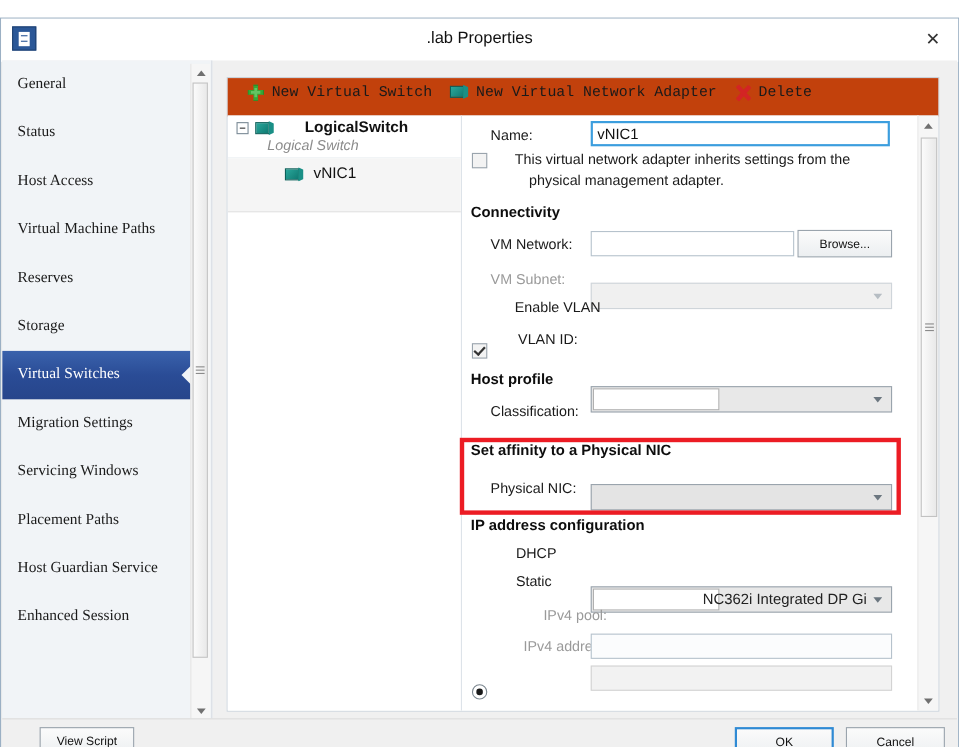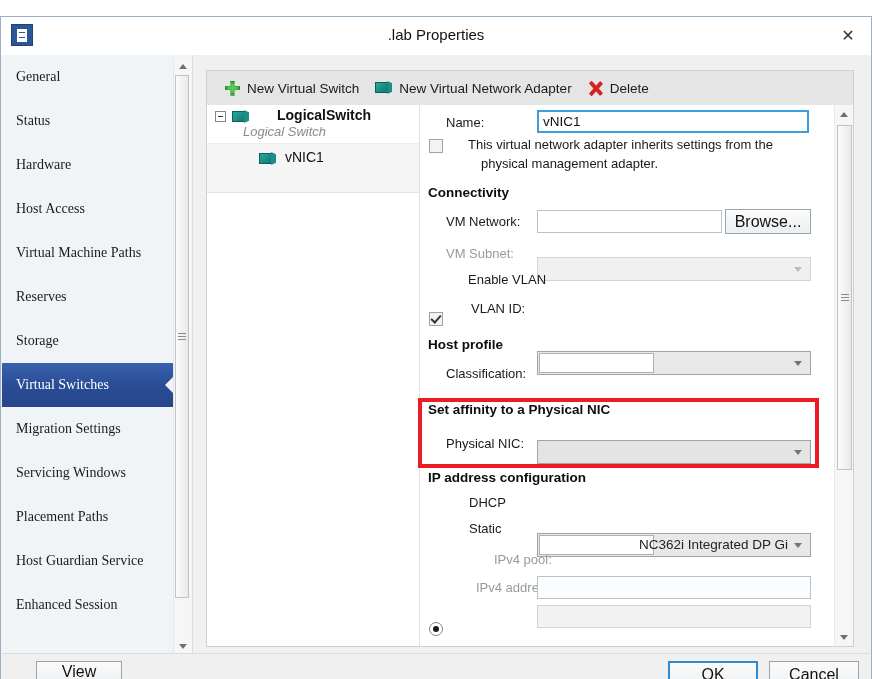--- a/index.html
+++ b/index.html
@@ -175,25 +175,25 @@
     left: 204px; top: 15px;
     width: 648px; height: 577px;
     background: #ffffff;
     border: 1px solid #c9d2da;
     box-sizing: border-box;
   }
   .toolbar {
     position: absolute;
     left: 0; top: 0; right: 0;
     height: 34px;
-    background: #e5e5e5;
+    background: #c2410c;
     border-bottom: 1px solid #dde3e9;
     display: flex;
-    align-items: center;
     padding-left: 10px;
+    font-family: Liberation Mono, monospace;
   }
   .tb-btn {
     display: flex;
     align-items: center;
     height: 26px;
     padding: 0 8px;
     font-size: 13.5px;
     color: #1a1a1a;
     cursor: pointer;
     white-space: nowrap;
@@ -428,21 +428,21 @@
     position: absolute;
     left: 3px; top: 3px;
     width: 6px; height: 6px;
     border-radius: 50%;
     background: #1a1a1a;
   }
   .btn {
     box-sizing: border-box;
     border: 1px solid #9aa4ad;
     background: linear-gradient(to bottom,#fbfbfb,#eceff1);
-    font-size: 16px;
+    font-size: 11px;
     color: #111;
     cursor: pointer;
     font-family: "Liberation Sans", sans-serif;
   }
 
   
   .form-scroll {
     position: absolute;
     right: 0; top: 34px;
     width: 18px; bottom: 0;
@@ -486,21 +486,20 @@
     <div class="title-text">.lab Properties</div>
     <div class="close-btn">✕</div>
   </div>
 
   <div class="content">
 
     <div class="nav">
       <div class="nav-list">
         <div class="nav-item"><span>General</span></div>
         <div class="nav-item"><span>Status</span></div>
-        <div class="nav-item"><span>Hardware</span></div>
         <div class="nav-item"><span>Host Access</span></div>
         <div class="nav-item"><span>Virtual Machine Paths</span></div>
         <div class="nav-item"><span>Reserves</span></div>
         <div class="nav-item"><span>Storage</span></div>
         <div class="nav-item selected"><span>Virtual Switches</span></div>
         <div class="nav-item"><span>Migration Settings</span></div>
         <div class="nav-item"><span>Servicing Windows</span></div>
         <div class="nav-item"><span>Placement Paths</span></div>
         <div class="nav-item"><span>Host Guardian Service</span></div>
         <div class="nav-item"><span>Enhanced Session</span></div>

